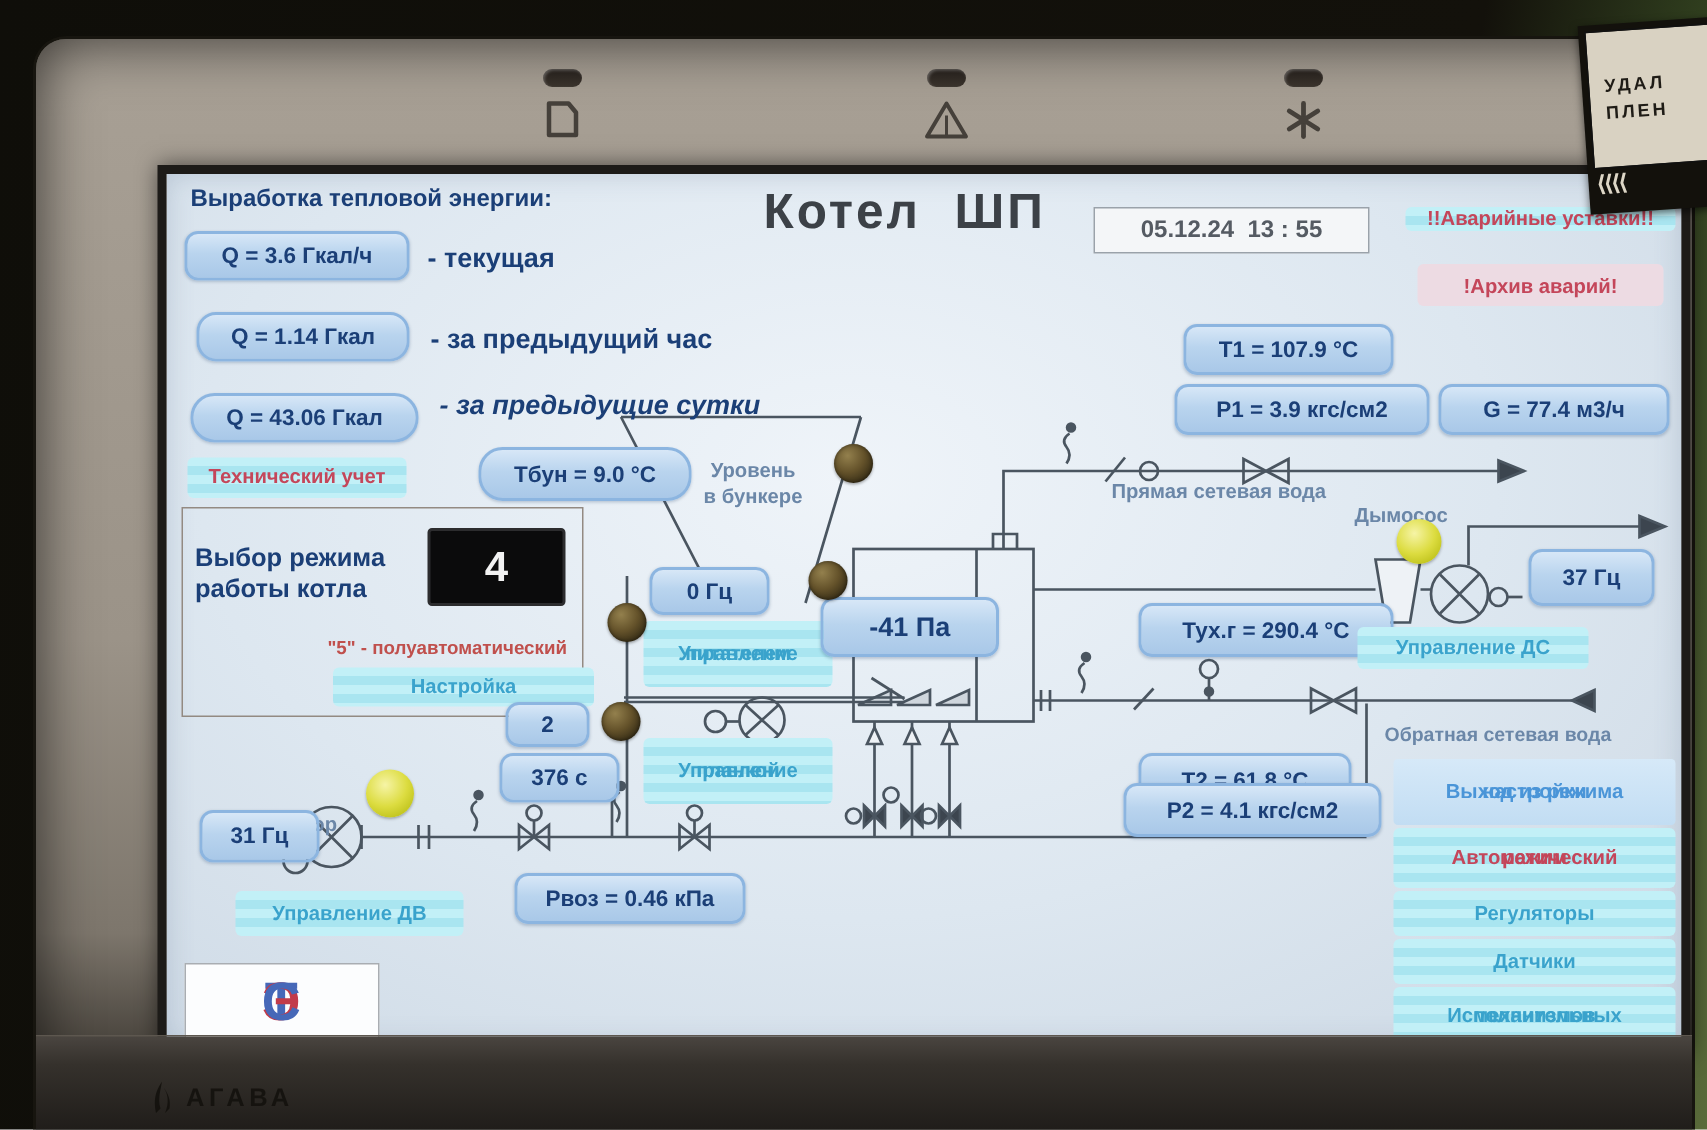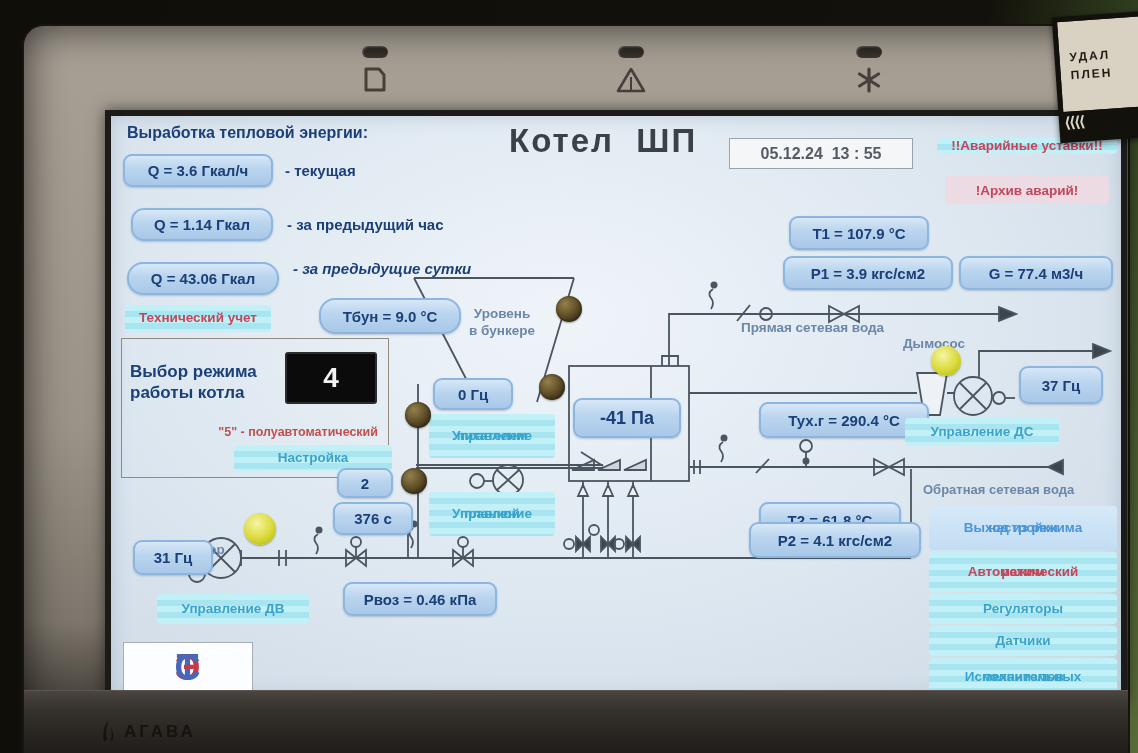--- a/index.html
+++ b/index.html
@@ -42,21 +42,21 @@
   .btn-cyan.red{color:#c4465a;}
   .btn-pink{
     display:flex;align-items:center;justify-content:center;
     background:#eddbe3;border-radius:4px;color:#c4465a;font-weight:bold;font-size:13.5px;
   }
   .btn-menu-blue{
     display:flex;flex-direction:column;align-items:center;justify-content:center;
     background:linear-gradient(180deg,#d6e9f8,#c2ddf3);border-radius:3px;
     color:#4a95d8;font-weight:bold;font-size:13.5px;line-height:1.3;
   }
-  .lbl{color:#1b3f77;font-weight:bold;font-size:15px;white-space:nowrap;}
+  .lbl{color:#1b3f77;font-weight:bold;font-size:18px;white-space:nowrap;}
   .lbl-soft{color:#6b87a8;font-weight:bold;font-size:13.5px;line-height:1.25;text-align:center;white-space:nowrap;}
   .title{color:#3c4147;font-weight:bold;font-size:33px;letter-spacing:2px;white-space:pre;}
   .datebox{
     display:flex;align-items:center;justify-content:center;white-space:pre;
     background:#f4f6f8;border:1.5px solid #9aa2aa;color:#555b63;font-weight:bold;font-size:16px;
   }
   .modebox{border:1.5px solid #938a82;}
   .display{
     background:#0b0b0c;border:2px solid #2c2c2e;border-radius:3px;
     display:flex;align-items:center;justify-content:center;
@@ -256,32 +256,32 @@
       <span style="position:static">в бункере</span>
     </div>
 
     <div class="modebox" style="left:10px;top:222px;width:268px;height:140px;">
       <div class="lbl" style="left:8px;top:8px;font-size:17px;line-height:1.25;margin-top:14px;">
         <span style="position:static">Выбор режима</span><br>
         <span style="position:static">работы котла</span>
       </div>
       <div class="display" style="left:163px;top:13px;width:92px;height:52px;">4</div>
       <div class="hint" style="right:10px;top:86px;">"5" - полуавтоматический</div>
-      <div class="btn-cyan" style="left:112px;top:106px;width:158px;height:26px;">
+      <div class="btn-cyan" style="left:100px;top:106px;width:174px;height:26px;">
           <span>Настройка</span>
         </div>
     </div>
 
     <div class="btn-value" style="left:322px;top:262px;width:80px;height:32px;">0 Гц</div>
     <div class="btn-cyan" style="left:318px;top:298px;width:126px;height:44px;">
       <span>Управление</span>
       <span>питателем</span>
     </div>
 
-    <div class="btn-value" style="left:462px;top:282px;width:108px;height:40px;font-size:18px;">-41 Па</div>
+    <div class="btn-value" style="left:436px;top:282px;width:119px;height:40px;font-size:18px;">-41 Па</div>
 
     <div class="btn-value" style="left:226px;top:352px;width:56px;height:30px;">2</div>
     <div class="btn-value" style="left:222px;top:386px;width:80px;height:33px;">376 с</div>
     <div class="btn-cyan" style="left:318px;top:376px;width:126px;height:44px;">
       <span>Управление</span>
       <span>планкой</span>
     </div>
 
     <div class="btn-value" style="left:232px;top:466px;width:154px;height:34px;">Рвоз = 0.46 кПа</div>
 

